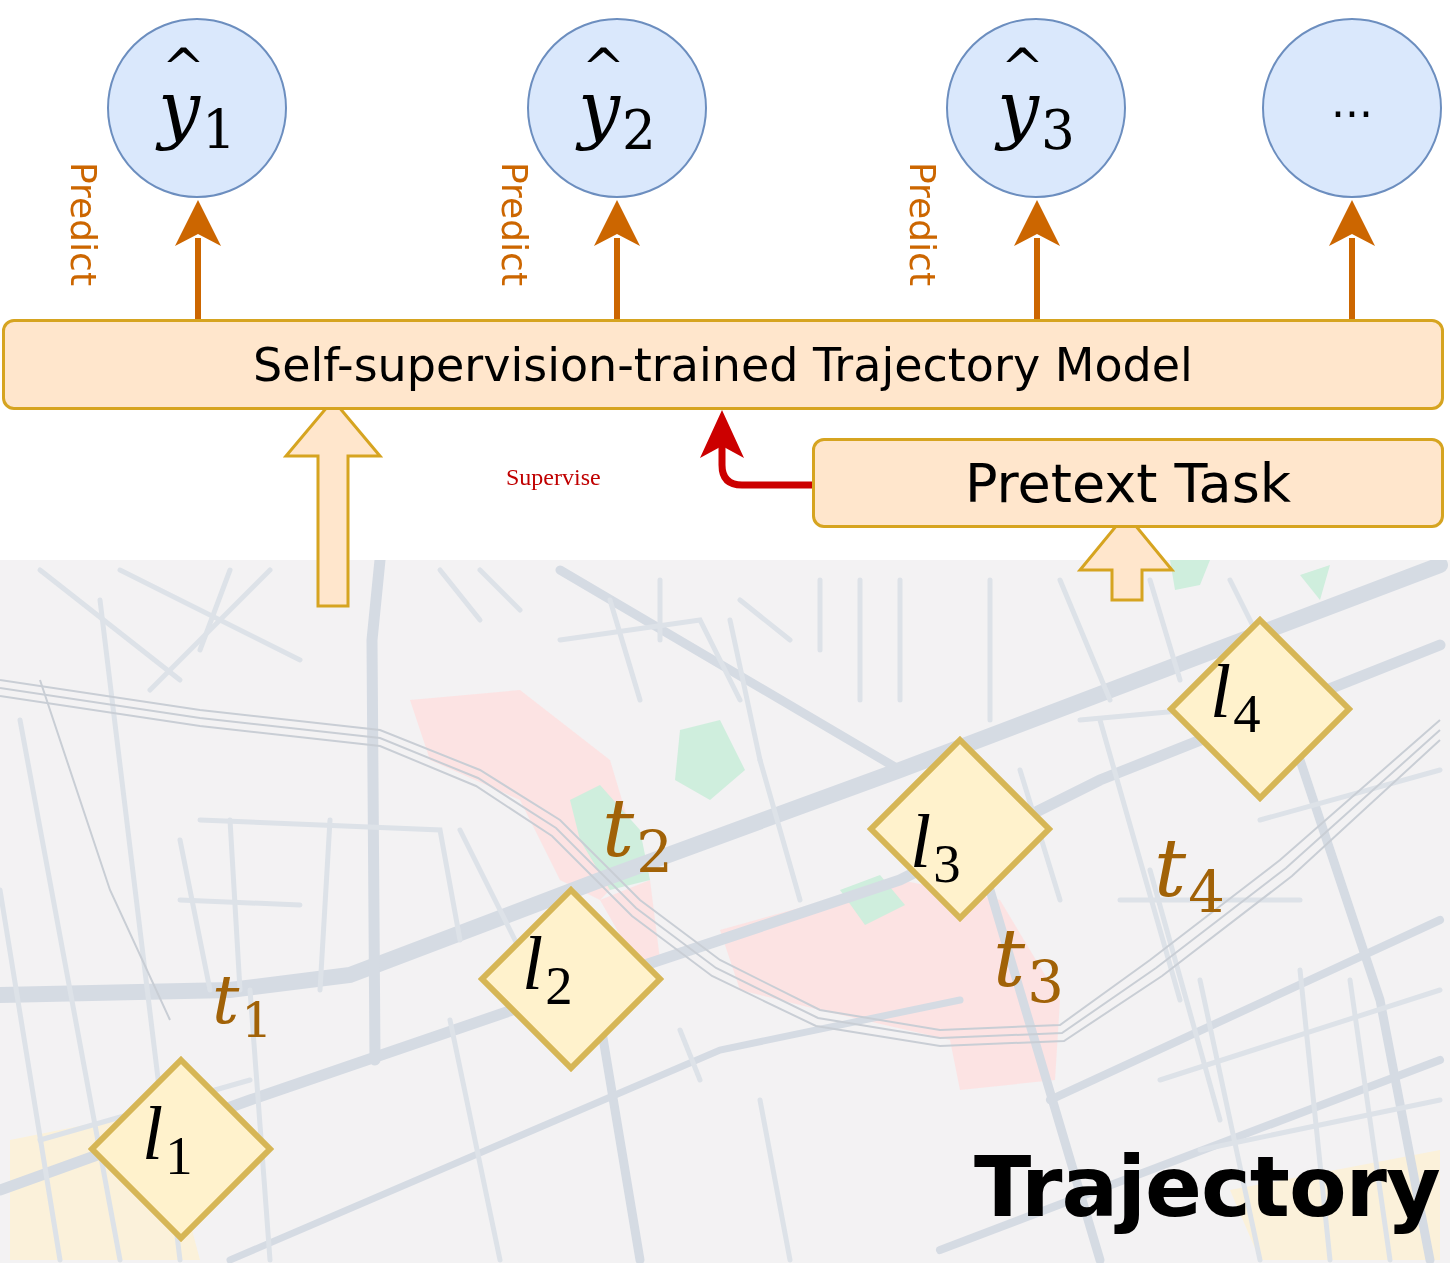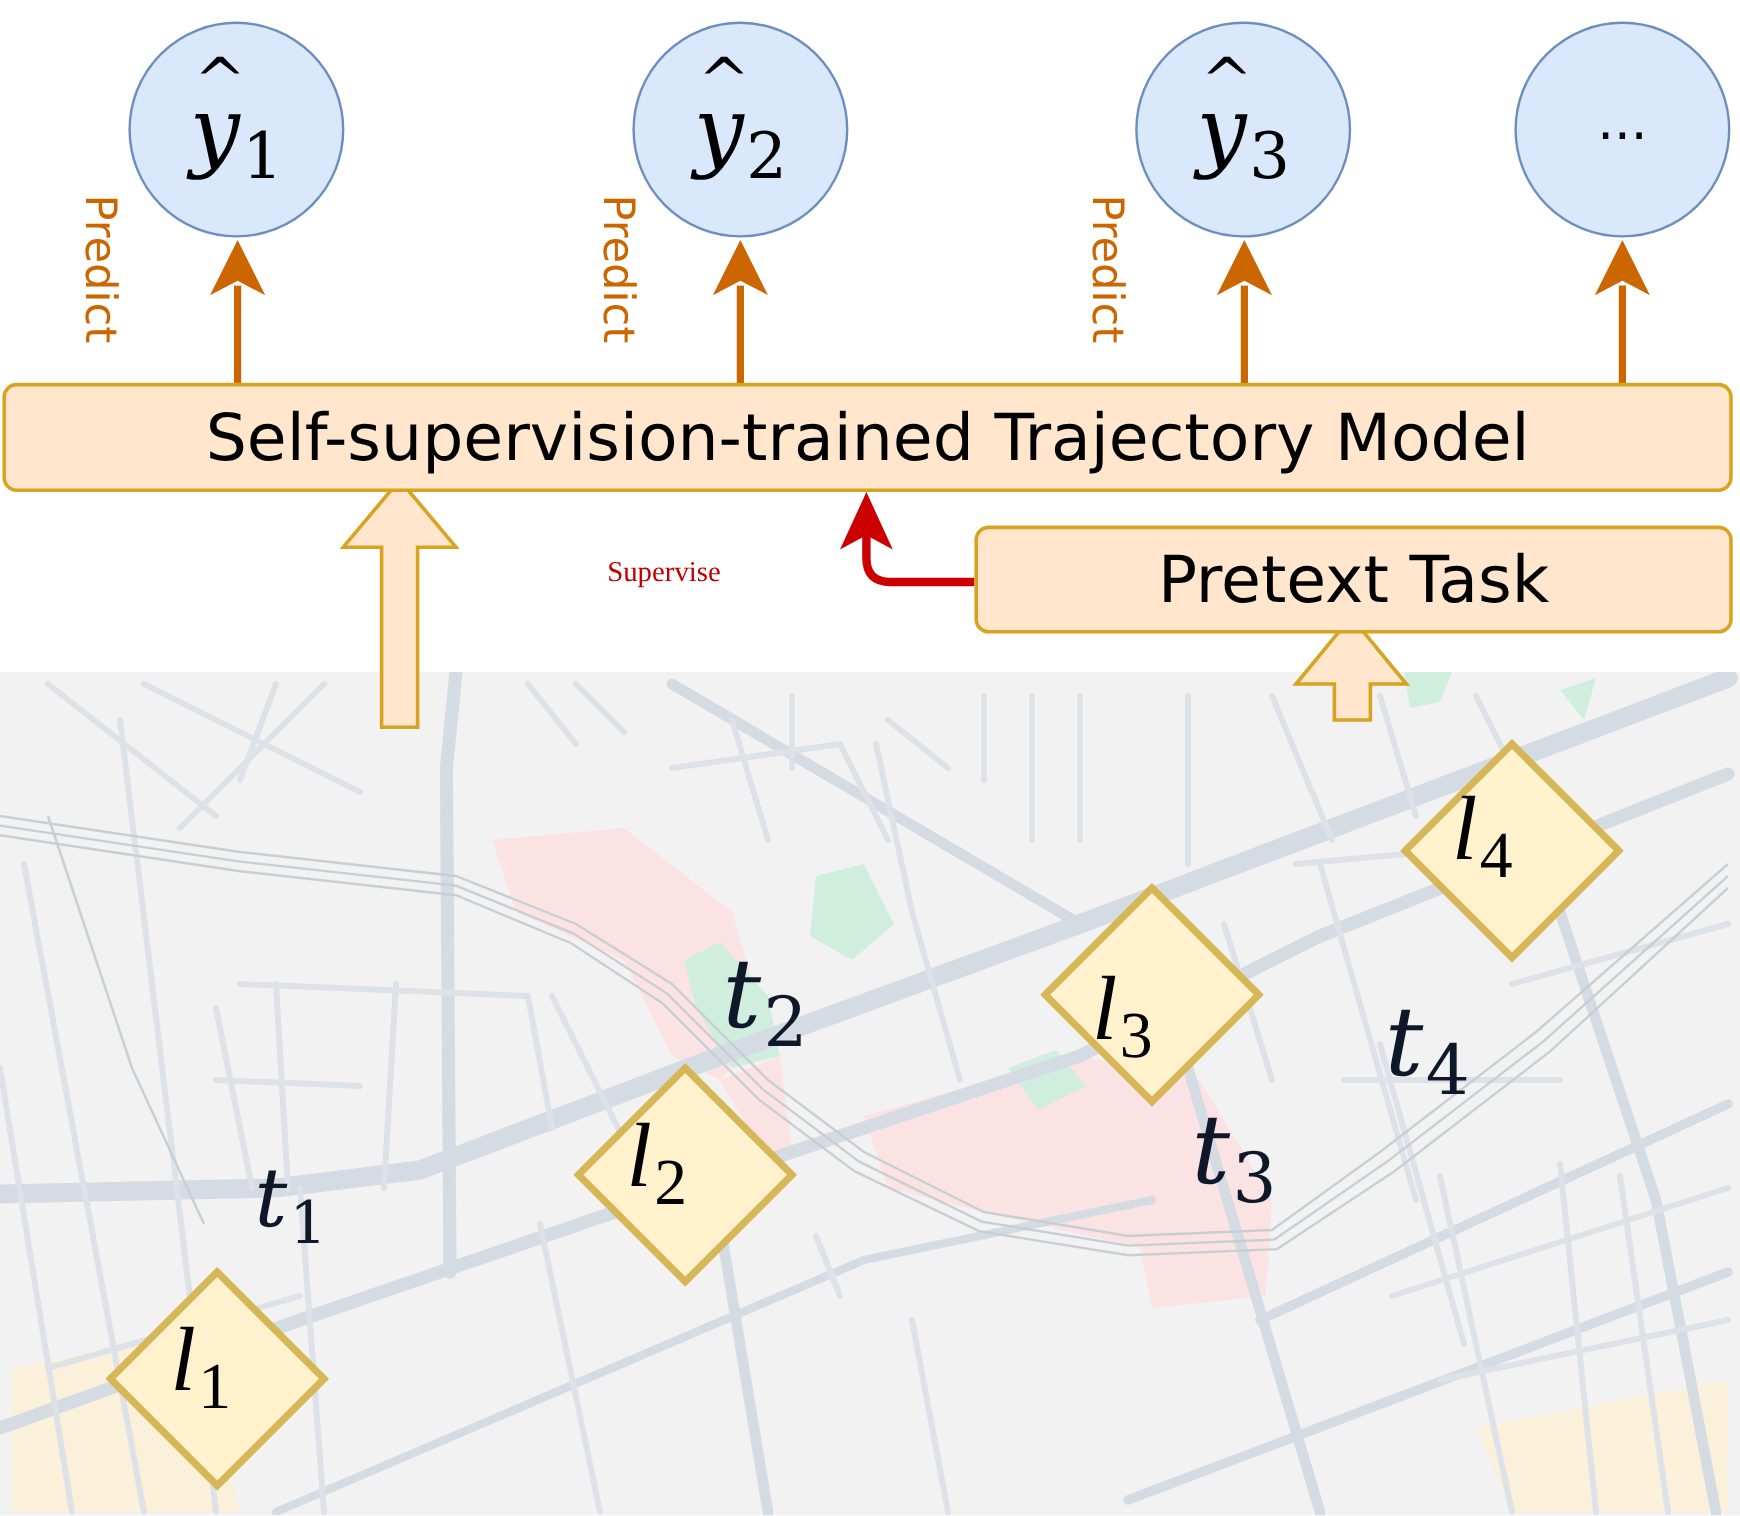--- a/index.html
+++ b/index.html
@@ -17,21 +17,21 @@
   .ell { font-family: "DejaVu Sans", sans-serif; font-size: 44px; color: #000; margin-top: -14px; }
   .predict {
     position: absolute; color: #cc6600; font-size: 36px;
     transform-origin: left top; transform: rotate(90deg); white-space: nowrap;
   }
   .box {
     position: absolute; background: #ffe6cc; border: 3px solid #d6a420; border-radius: 12px; box-sizing: border-box;
     display: flex; align-items: center; justify-content: center; color: #000;
   }
   .map { position: absolute; left: 0; top: 560px; width: 1450px; height: 703px; background: #f3f2f3; overflow: hidden; }
-  .map-label { position: absolute; font-family: "DejaVu Serif", serif; font-style: italic; color: #0f172a; }
+  .map-label { position: absolute; font-family: "DejaVu Serif", serif; font-style: italic; color: #a16207; }
   .diamond-text { position: absolute; font-family: Liberation Serif, serif; font-style: italic; color: #000; font-size: 76px; text-align: center; }
   .traj { position: absolute; font-weight: bold; font-size: 84px; color: #000; letter-spacing: -1px; }
   .supervise { position: absolute; color: #c00000; font-size: 24px; font-family: Liberation Serif, serif; }
 </style>
 </head>
 <body>
 
 <div class="map">
   <svg width="1450" height="703" viewBox="0 560 1450 703">
 
@@ -149,20 +149,21 @@
   <div class="map-label" style="left:602px; top:222px; font-size:80px;">
     <span>t</span><span class="sub">2</span>
   </div>
   <div class="map-label" style="left:993px; top:352px; font-size:80px;">
     <span>t</span><span class="sub">3</span>
   </div>
   <div class="map-label" style="left:1154px; top:262px; font-size:80px;">
     <span>t</span><span class="sub">4</span>
   </div>
 
+  <div class="traj" style="left:974px; top:578px;">Trajectory</div>
 </div>
 
 <svg class="abs" style="left:0; top:0;" width="1450" height="620">
 
   <g>
     <line x1="198" y1="320" x2="198" y2="238" stroke="#cc6600" stroke-width="6"></line>
     <polygon points="198,200 175,246 198,234 221,246" fill="#cc6600"></polygon>
   </g>
   <g>
     <line x1="617" y1="320" x2="617" y2="238" stroke="#cc6600" stroke-width="6"></line>
@@ -203,21 +204,21 @@
   </span>
 </div>
 <div class="circle" style="left:1262px; top:18px;">
   <span class="ell">...</span>
 </div>
 
 <div class="predict" style="left:104px; top:162px;">Predict</div>
 <div class="predict" style="left:535px; top:162px;">Predict</div>
 <div class="predict" style="left:943px; top:162px;">Predict</div>
 
-<div class="box" style="left:2px; top:319px; width:1442px; height:91px; font-size:54px;">
+<div class="box" style="left:2px; top:319px; width:1442px; height:91px; font-size:46px;">
   <span>Self-supervision-trained Trajectory Model</span>
 </div>
 
 <div class="box" style="left:812px; top:438px; width:632px; height:90px; font-size:54px;">
   <span>Pretext Task</span>
 </div>
 
 <div class="supervise" style="left:506px; top:464px;">Supervise</div>
 
 </body></html>

